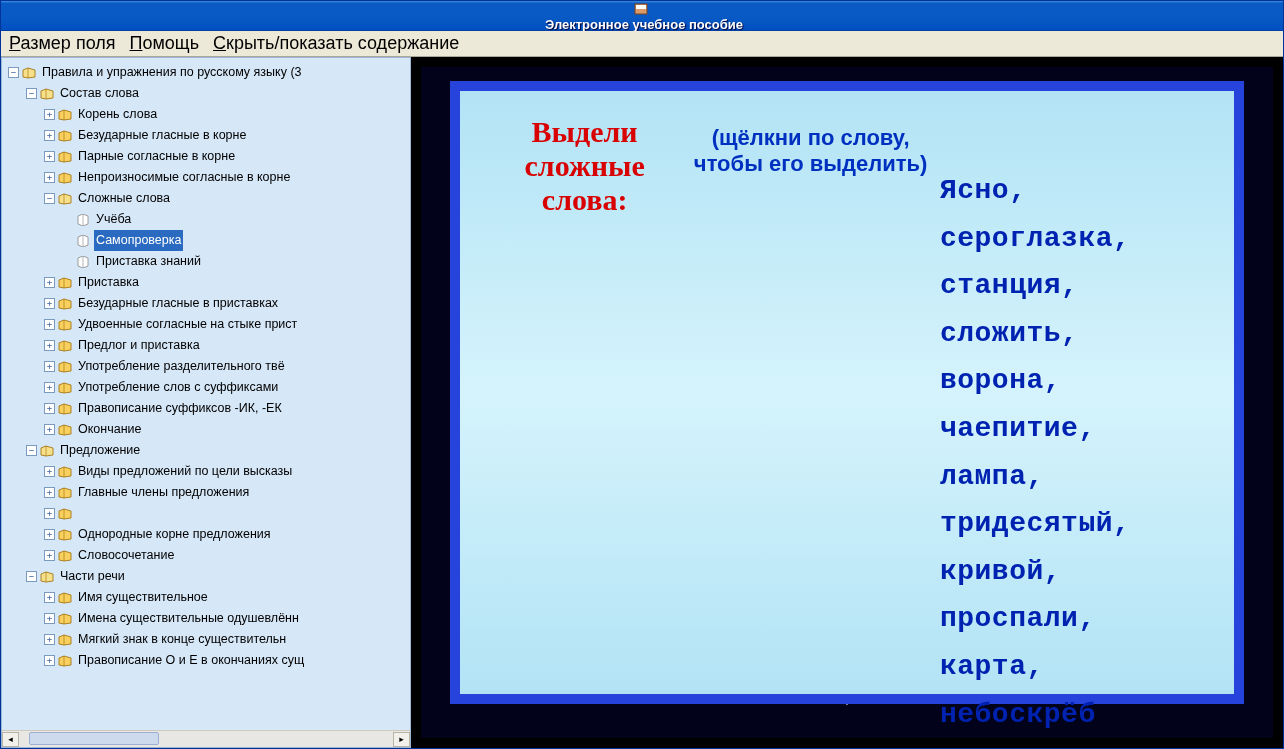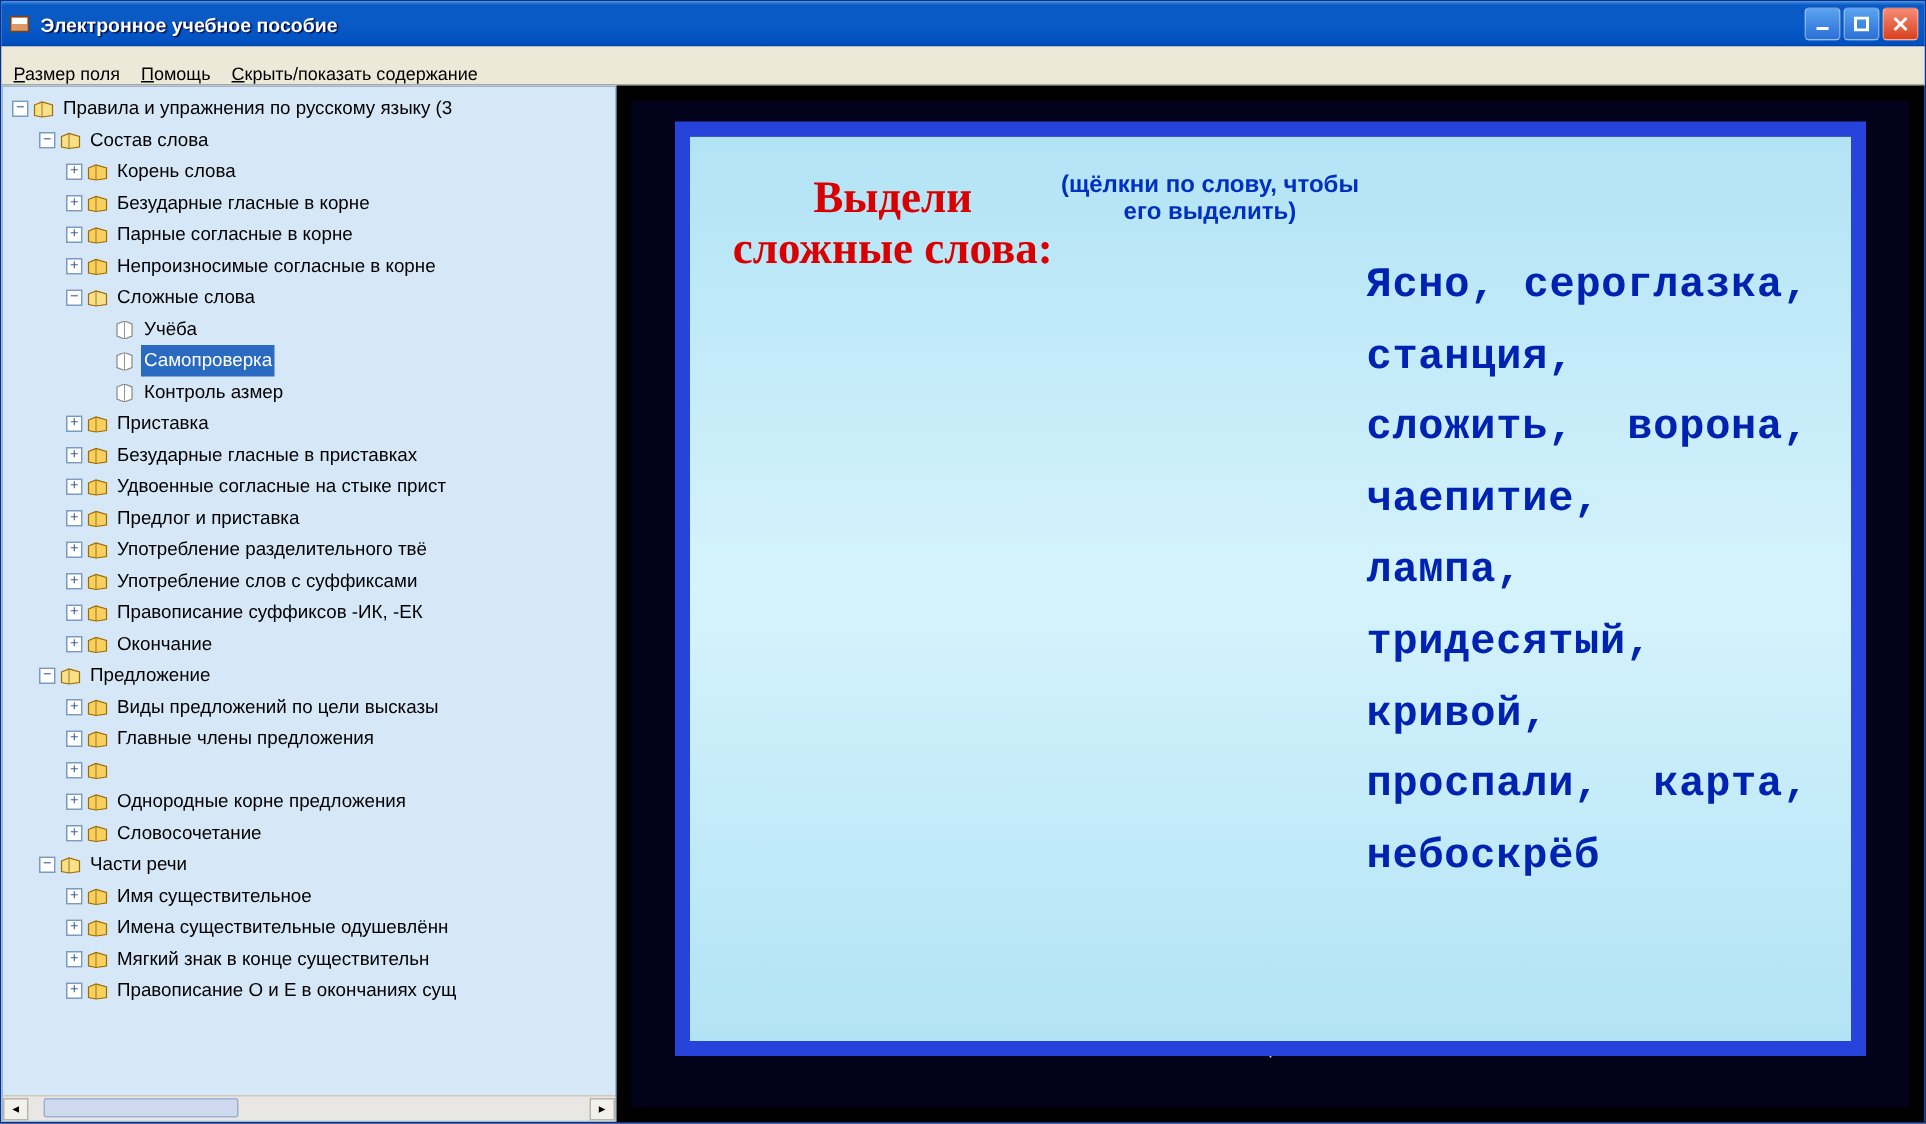--- a/index.html
+++ b/index.html
@@ -1,30 +1,30 @@
 <!DOCTYPE html>
 <html><head>
 <meta charset="utf-8">
 <style>
   * { box-sizing: border-box; }
   html, body { margin: 0; padding: 0; height: 100%; font-family: Tahoma, sans-serif; }
   body { background: #ece9d8; overflow: hidden; width: 1284px; height: 749px; }
 
   
   .window { width: 1284px; height: 749px; border: 1px solid #003399; display: flex; flex-direction: column; }
-  .titlebar { height: 30px; background: linear-gradient(to bottom, #3c8cde 0%, #0a5ac6 8%, #0a5ac6 50%, #0050c0 95%, #003a9a 100%); display: flex; align-items: center; color: #fff; font-weight: bold; font-size: 13px; padding-left: 4px; }
+  .titlebar { height: 30px; background: linear-gradient(to bottom, #3c8cde 0%, #0a5ac6 8%, #0a5ac6 50%, #0050c0 95%, #003a9a 100%); display: flex; align-items: center; color: #fff; font-weight: bold; font-size: 13px; padding-left: 4px; flex-direction: column; }
   .titlebar .appicon { width: 16px; height: 16px; margin-right: 6px; display:inline-flex; align-items:center; justify-content:center;}
   .titlebar .title { flex: 1; text-shadow: 1px 1px 1px #003; }
   .winbtns { display: flex; gap: 2px; margin-right: 4px; }
   .winbtn { width: 24px; height: 22px; border-radius: 3px; display: flex; align-items: center; justify-content: center; font-weight: bold; font-family: Arial; font-size: 13px; color: #fff; border: 1px solid #fff5; }
   .winbtn.min, .winbtn.max { background: linear-gradient(to bottom,#5aa3ee,#2b6fd6); }
   .winbtn.close { background: linear-gradient(to bottom,#f68a75,#d9411e); }
 
   
-  .menubar { height: 26px; background: #ece9d8; border-bottom: 1px solid #aca899; display: flex; align-items: flex-end; font-size: 12px; padding-left: 8px; gap: 14px; }
+  .menubar { height: 26px; background: #ece9d8; border-bottom: 1px solid #aca899; display: flex; align-items: center; font-size: 18px; padding-left: 8px; gap: 14px; }
   .menuitem { cursor: default; }
   .ul { text-decoration: underline; }
 
   
   .client { flex: 1; display: flex; min-height: 0; }
 
   
   .treepane { width: 410px; background: #d6e7f7; border: 1px solid #9cb6d6; display: flex; flex-direction: column; }
   .tree-scroll { flex: 1; overflow: hidden; padding: 4px 0 0 2px; }
   .tree { font-size: 12.5px; color: #000; line-height: 21px; white-space: nowrap; }
@@ -41,21 +41,21 @@
   .hsb { height: 17px; background: #e9e7e3; border-top: 1px solid #cfcabd; display:flex; align-items:center;}
   .hsb .arrow { width:17px; height:15px; background:#f2f0ea; border:1px solid #b9b5a6; display:flex; align-items:center; justify-content:center; font-size:9px;}
   .hsb .track { flex:1; height:15px; position:relative;}
   .hsb .thumb { position:absolute; left:10px; top:0; height:13px; width:130px; background:#cdd9ec; border:1px solid #9cb0d4; border-radius:2px;}
 
   
   .contentpane { flex: 1; background: #000; padding: 10px; position: relative; }
   .stars { position:absolute; inset:10px; background: radial-gradient(1px 1px at 10% 20%, #fff, transparent), radial-gradient(1px 1px at 60% 15%, #cde, transparent), radial-gradient(1px 1px at 85% 55%, #fff, transparent), radial-gradient(1px 1px at 30% 80%, #fff, transparent), radial-gradient(1px 1px at 95% 90%, #9bd, transparent), radial-gradient(1px 1px at 5% 60%, #fff, transparent), radial-gradient(1px 1px at 50% 95%, #fff, transparent), radial-gradient(1px 1px at 75% 30%, #fff, transparent), radial-gradient(1px 1px at 40% 8%, #fff, transparent), #02021a; }
   .card { position:absolute; left:39px; top:24px; right:39px; bottom:44px; border: 10px solid #2643db; background: linear-gradient(to bottom,#b2e3f5 0%,#d5f3fc 50%,#b2e3f5 100%); padding: 24px 28px 18px 28px; display:flex; }
   .cardtitle { color:#d80000; font-weight:bold; font-size:30px; text-align:center; font-family: Georgia, 'Times New Roman', serif;}
-  .cardhint { color:#0030c0; font-weight:bold; font-size:16px; text-align:center; }
+  .cardhint { color:#0030c0; font-weight:bold; font-size:22px; text-align:center; margin-top:10px;}
   .wordarea { margin-top: 52px; font-family: "Courier New", monospace; font-weight: bold; color: #0022b0; font-size: 28px; line-height: 1.7; letter-spacing: 0.5px; text-align: justify; text-align-last: justify; }
   .word { cursor: pointer; }
   .checkbtn-wrap { margin-top:auto; display:flex; justify-content:center; }
   .checkbtn { margin-bottom:4px; padding: 10px 40px; background: linear-gradient(to bottom,#1aa7e8 0%, #0b74d8 50%, #0458c0 100%); border: 2px solid #023b8a; border-radius: 8px; color: #c8ecff; font-weight: bold; font-size: 24px; font-family: Georgia, serif; text-shadow: 1px 1px 0 #013, -1px -1px 0 #013, 1px -1px 0 #013, -1px 1px 0 #013; box-shadow: inset 0 0 0 2px #6fd0ff, 0 3px 6px rgba(0,0,0,.4); cursor: pointer; }
 </style>
 </head>
 <body>
 
 <div class="window">
 
@@ -188,21 +188,21 @@
               <span class="label selected">Самопроверка</span>
             </div>
             <div class="node ind3">
               <span class="expander empty"></span>
               <span class="book">
                 <svg width="14" height="12">
                   <polygon points="2,2 7,0 12,2 12,10 7,12 2,10" fill="#fff" stroke="#888" stroke-width="0.8"></polygon>
                   <line x1="7" y1="0" x2="7" y2="12" stroke="#888" stroke-width="0.6"></line>
                 </svg>
               </span>
-              <span class="label">Контроль азмер</span>
+              <span class="label">Приставка знаний</span>
             </div>
             <div class="node ind2">
               <span class="expander">+</span>
               <span class="book">
                 <svg width="14" height="12">
                   <polygon points="1,3 6,1 13,3 13,10 6,11 1,10" fill="#f7d060" stroke="#a06b00" stroke-width="0.8"></polygon>
                   <line x1="6" y1="1" x2="6" y2="11" stroke="#a06b00" stroke-width="0.6"></line>
                 </svg>
               </span>
               <span class="label">Приставка</span>

